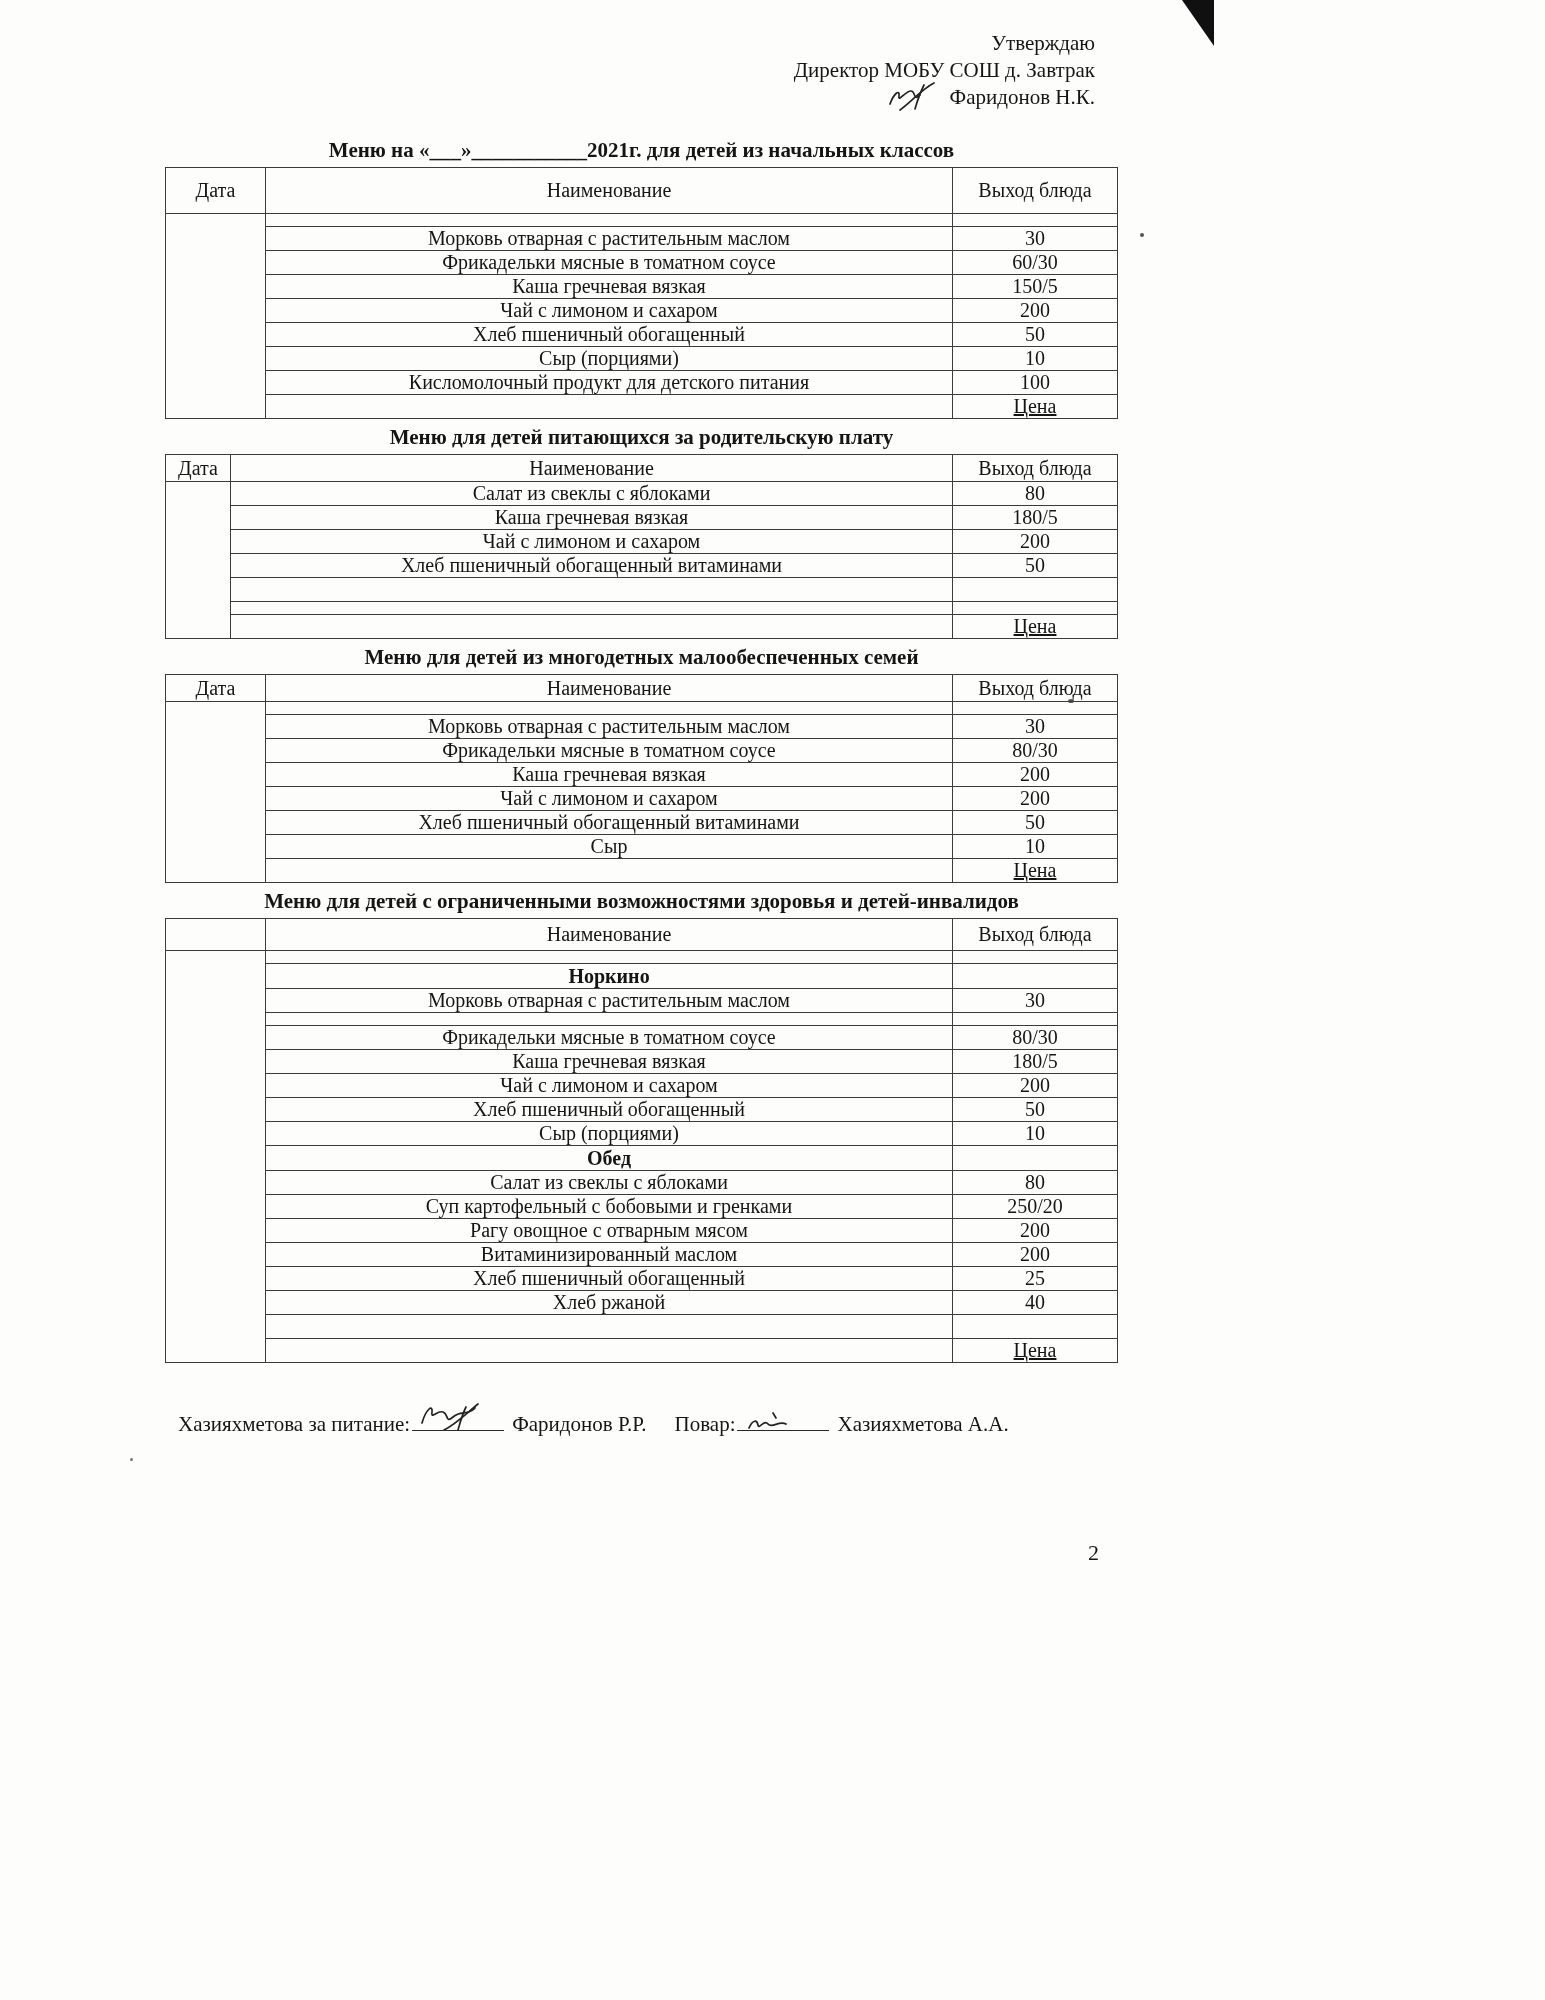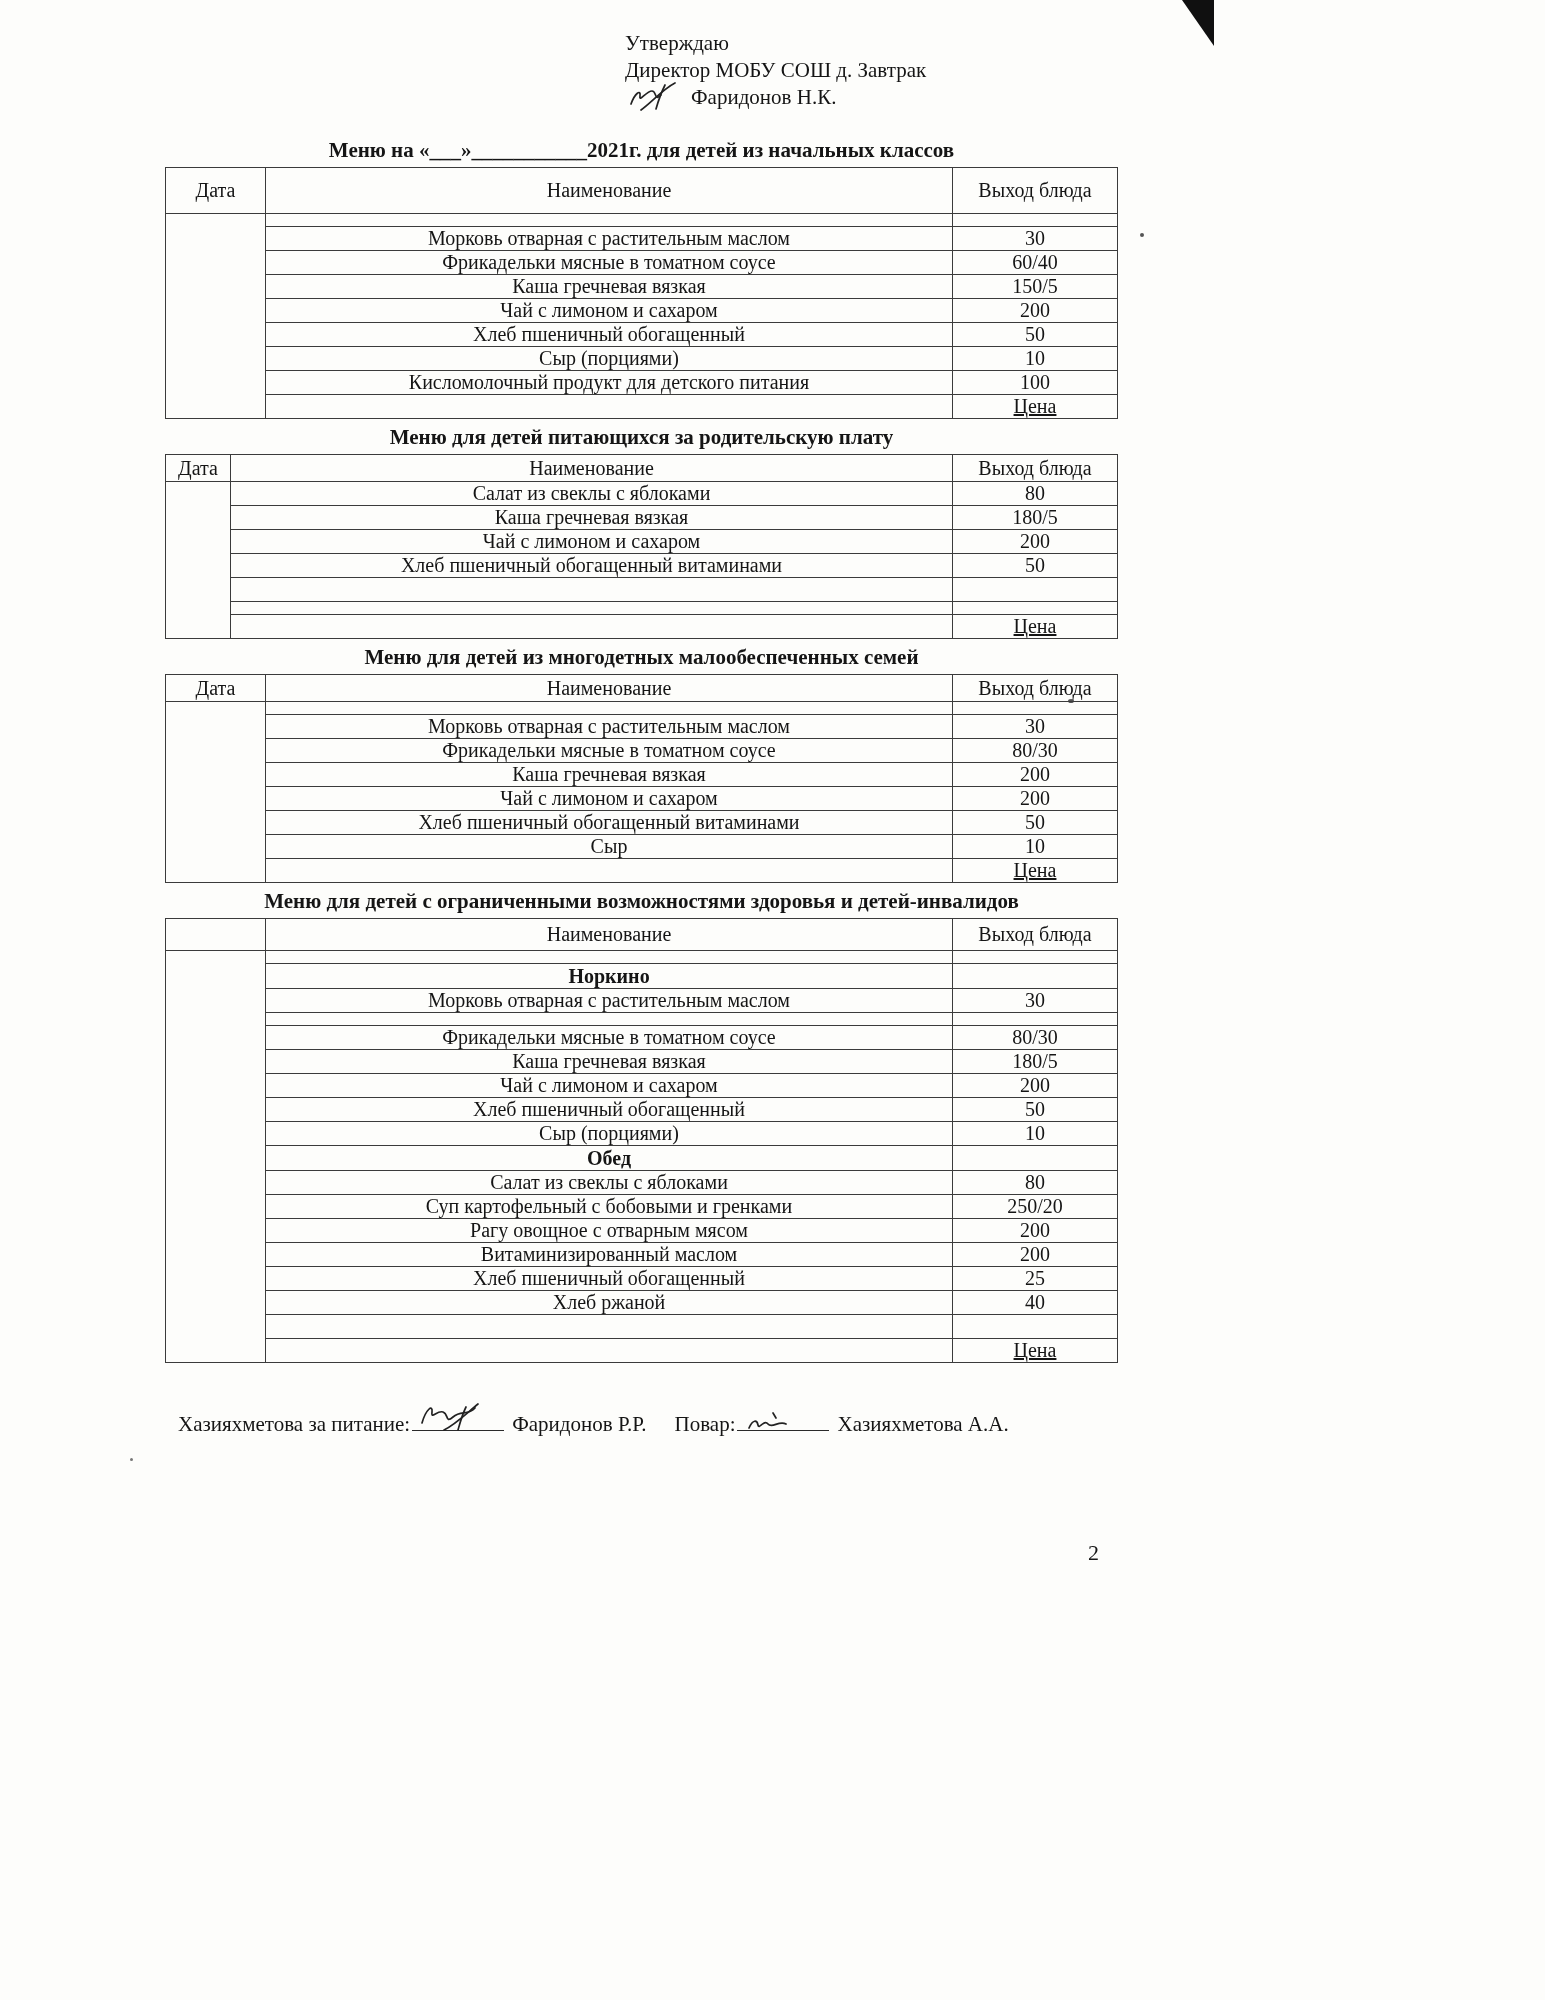--- a/index.html
+++ b/index.html
@@ -10,21 +10,21 @@
     font-family:"Liberation Serif", serif;
     color:#151515;
     overflow:hidden;
   }
   
   .corner-artifact { position:absolute; top:0; left:1182px; }
   .speck { position:absolute; border-radius:50%; background:#555; }
   
   .approval {
     position:absolute; top:30px; left:625px; width:470px;
-    text-align:left; font-size:21px; line-height:27px;
+    text-align:right; font-size:21px; line-height:27px;
   }
   .approval .sig-wrap { display:inline-block; position:relative; width:58px; height:22px; vertical-align:-4px; margin-right:8px; }
   .approval .sig-wrap svg { position:absolute; left:0; bottom:-6px; }
   
   .content { position:absolute; left:165px; top:138px; width:953px; }
   .table-title {
     font-weight:bold; font-size:21px; text-align:center;
     margin:0 0 4px 0; white-space:nowrap;
   }
   .menu-block { margin-bottom:6px; }
@@ -109,21 +109,21 @@
               <td rowspan="9" class="col-date"></td>
               <td class="col-name"></td>
               <td class="col-output"></td>
             </tr>
             <tr class="row-item">
               <td class="col-name">Морковь отварная с растительным маслом</td>
               <td class="col-output">30</td>
             </tr>
             <tr class="row-item">
               <td class="col-name">Фрикадельки мясные в томатном соусе</td>
-              <td class="col-output">60/40</td>
+              <td class="col-output">60/30</td>
             </tr>
             <tr class="row-item">
               <td class="col-name">Каша гречневая вязкая</td>
               <td class="col-output">150/5</td>
             </tr>
             <tr class="row-item">
               <td class="col-name">Чай с лимоном и сахаром</td>
               <td class="col-output">200</td>
             </tr>
             <tr class="row-item">

